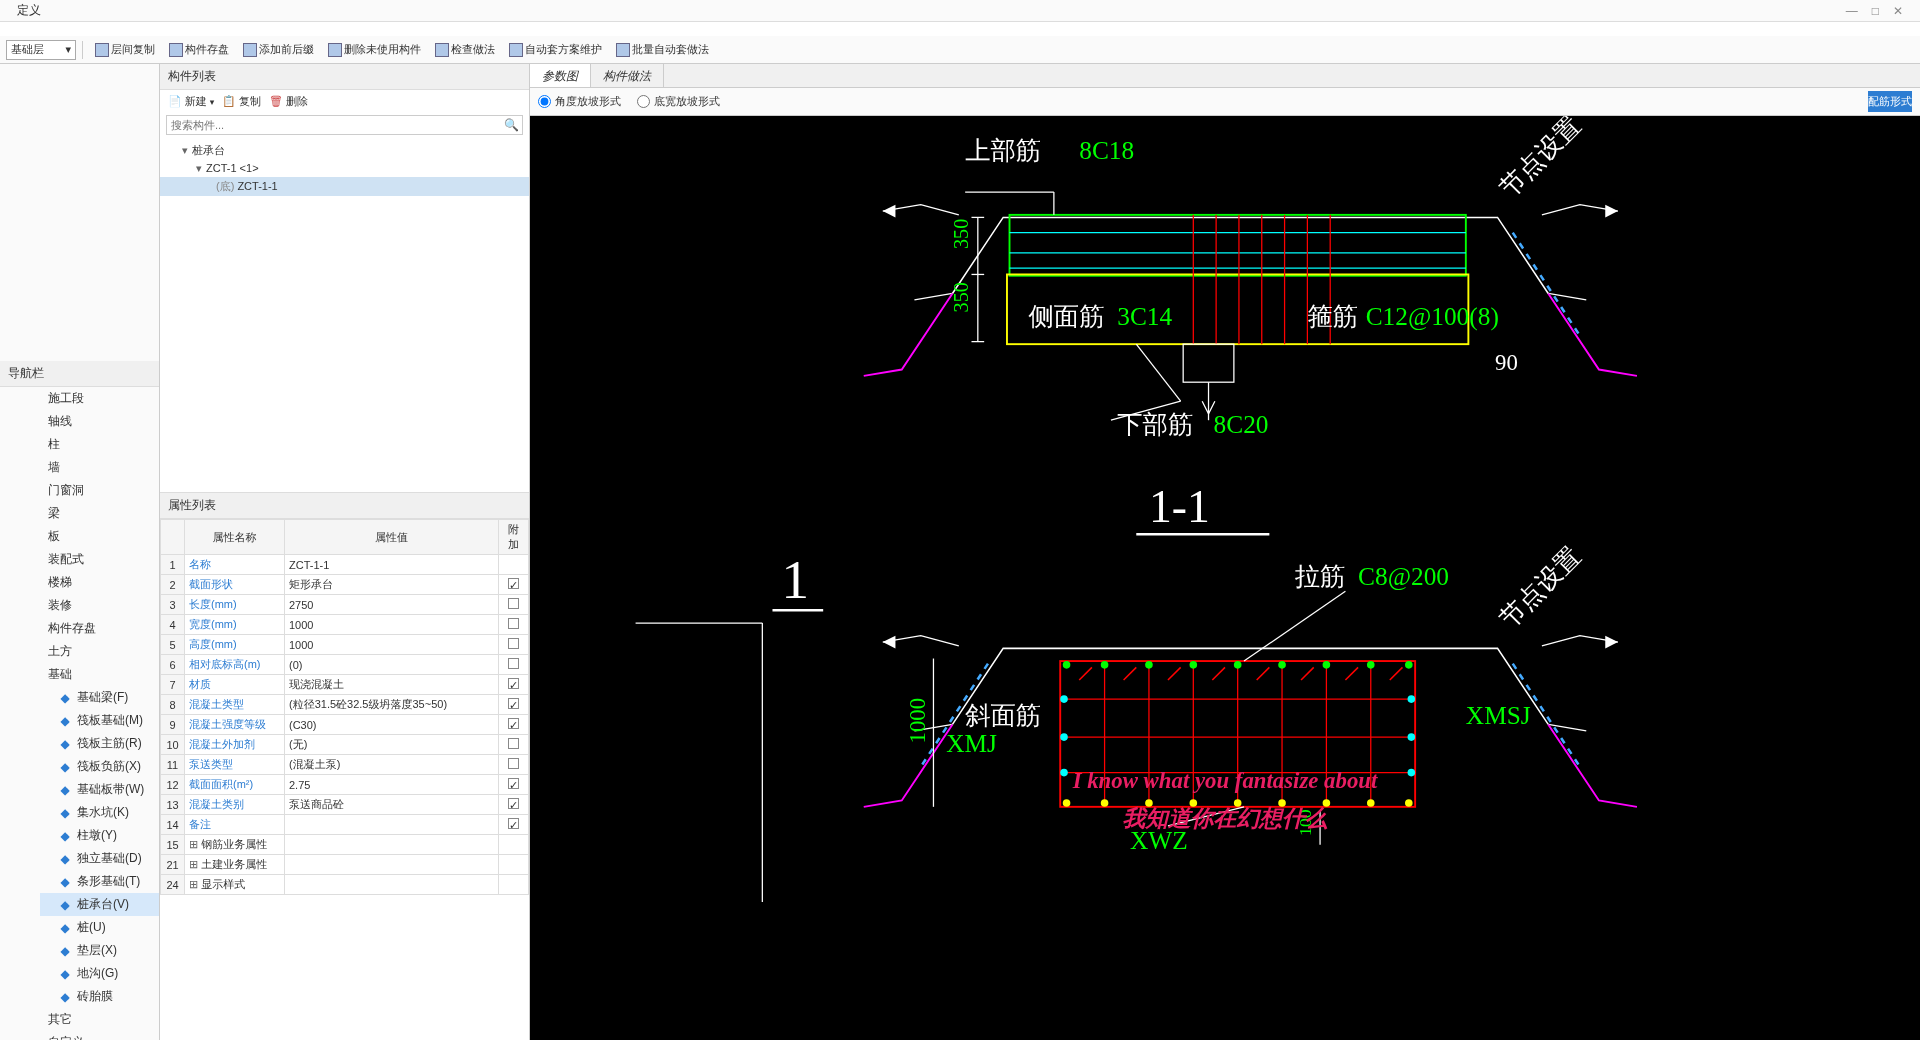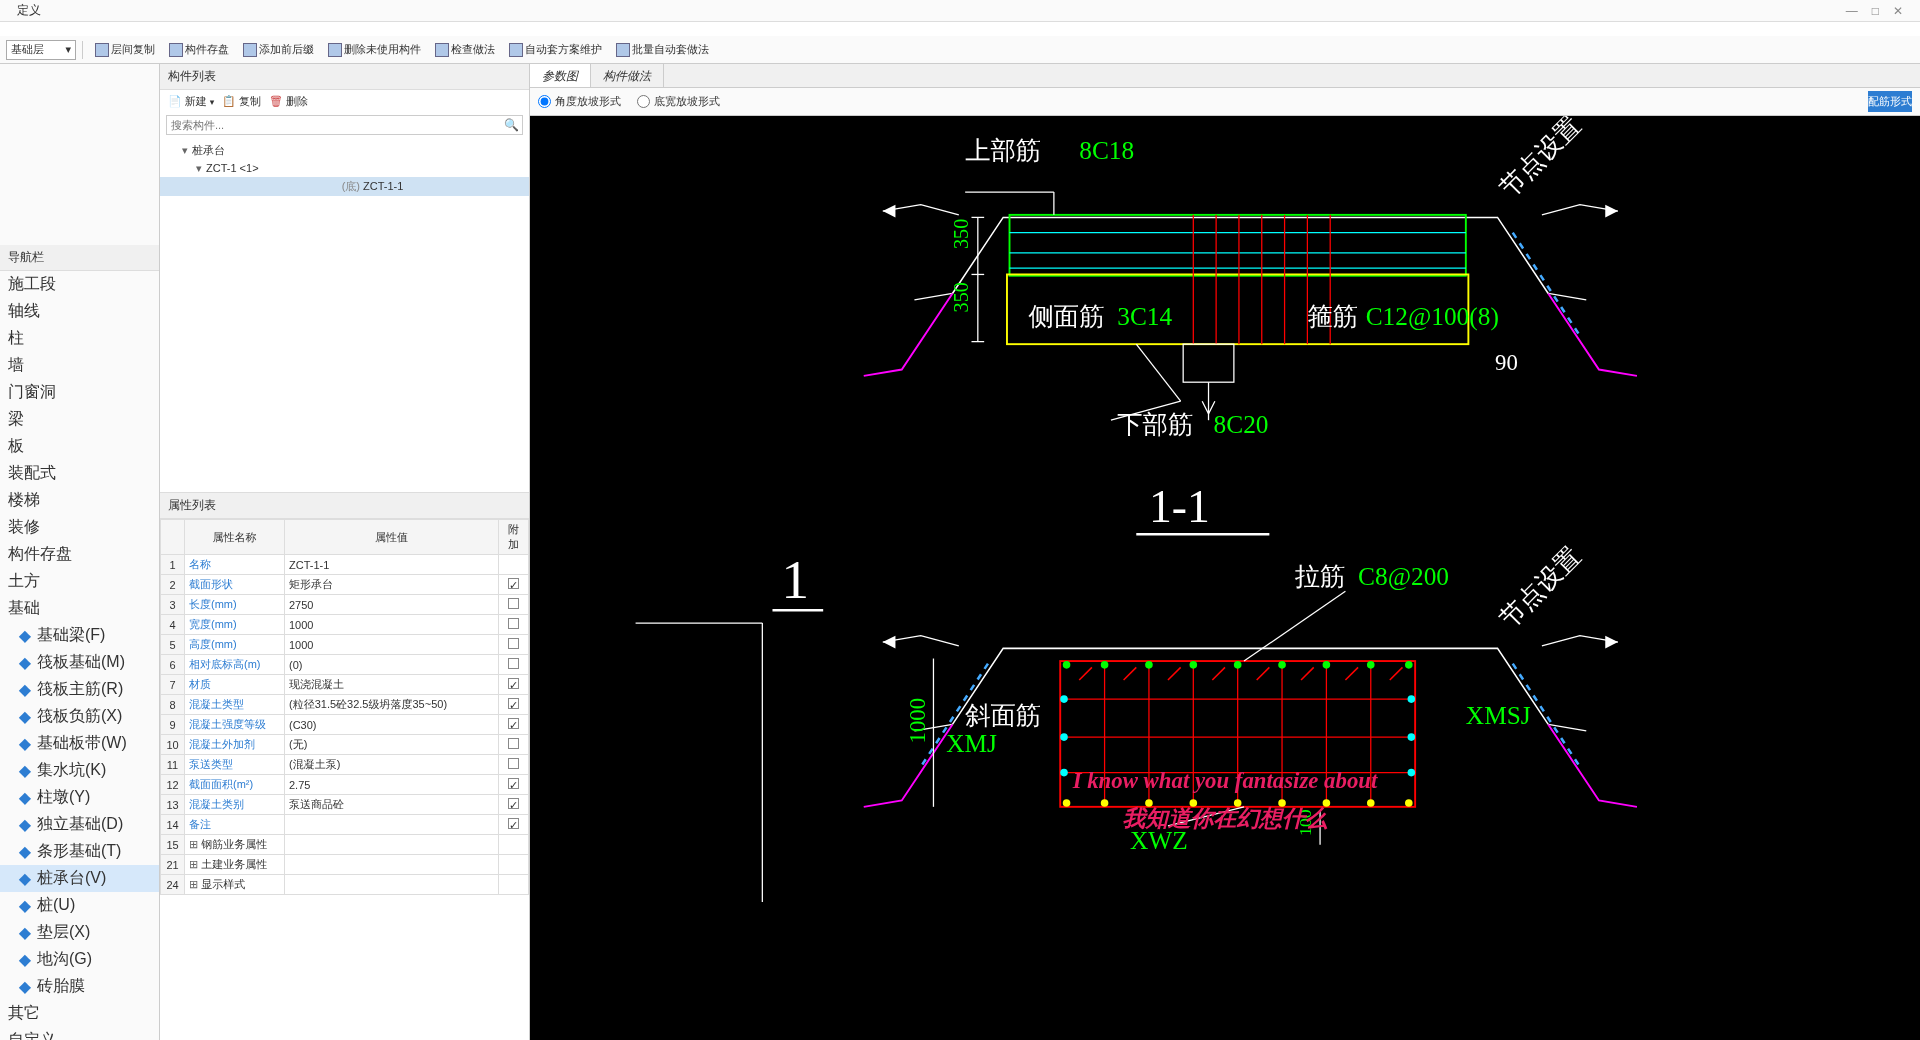--- a/index.html
+++ b/index.html
@@ -10,38 +10,38 @@
 .toolbar { height: 28px; display: flex; align-items: center; padding: 0 6px; background: #fafafa; border-bottom: 1px solid #ccc; gap: 4px; margin-top: 14px; }
 .toolbar .dropdown { width: 70px; height: 20px; border: 1px solid #aaa; background: #fff; display: flex; align-items: center; padding: 0 4px; font-size: 11px; }
 .toolbar .btn { display: flex; align-items: center; gap: 2px; padding: 2px 6px; font-size: 11px; color: #333; cursor: pointer; }
 .toolbar .btn .icn { width: 14px; height: 14px; display: inline-block; background: #b0c8e8; border: 1px solid #668; }
 .toolbar .sep { width: 1px; height: 18px; background: #ccc; margin: 0 2px; }
 
 .main { display: flex; height: calc(100vh - 50px); }
 
 .nav { width: 160px; border-right: 1px solid #ccc; background: #fafafa; display: flex; flex-direction: column; justify-content: flex-end; }
 .nav .header { padding: 4px 8px; font-size: 12px; background: #f0f0f0; border-bottom: 1px solid #ddd; }
-.nav .item { padding: 3px 8px; font-size: 16px; cursor: pointer; }
+.nav .item { padding: 3px 8px; font-size: 12px; cursor: pointer; margin-left: 40px; }
 .nav .sub { padding-left: 18px; display: flex; align-items: center; gap: 5px; }
 .nav .sub .micn { width: 14px; height: 14px; display: inline-flex; align-items: center; justify-content: center; color: #2d7dd2; }
 .nav .sub.sel { background: #d6e8fa; }
 
 .mid { width: 370px; border-right: 1px solid #ccc; display: flex; flex-direction: column; }
 .mid .header { padding: 4px 8px; background: #f0f0f0; border-bottom: 1px solid #ddd; }
 .mid .actions { display: flex; gap: 8px; padding: 4px 8px; align-items: center; font-size: 11px; }
 .mid .actions .abtn { display: flex; align-items: center; gap: 3px; cursor: pointer; }
 .mid .search { margin: 2px 6px; position: relative; }
 .mid .search input { width: 100%; height: 20px; border: 1px solid #ccc; padding: 0 20px 0 4px; font-size: 11px; }
 .mid .search .sicn { position: absolute; right: 4px; top: 3px; color: #888; }
 .mid .tree { flex: 0 0 auto; padding: 4px 0; height: 355px; overflow: auto; }
 .mid .tnode { padding: 2px 0 2px 16px; font-size: 11px; cursor: pointer; }
 .mid .tnode.l1 { padding-left: 22px; }
 .mid .tnode.l2 { padding-left: 36px; }
 .mid .tnode.l3 { padding-left: 56px; }
-.mid .tnode.sel { background: #cfe2f3; text-align: center; }
+.mid .tnode.sel { background: #cfe2f3; }
 .mid .tarrow { display: inline-block; width: 10px; color: #666; }
 
 .propheader { padding: 4px 8px; background: #f0f0f0; border-top: 1px solid #ddd; border-bottom: 1px solid #ddd; }
 .proptable { flex: 1; overflow: auto; }
 .proptable table { width: 100%; border-collapse: collapse; font-size: 11px; padding-left: 36px; }
 .proptable th, .proptable td { border: 1px solid #ddd; padding: 2px 4px; text-align: left; height: 18px; }
 .proptable th { background: #f5f5f5; font-weight: normal; text-align: center; }
 .proptable .rownum { width: 24px; text-align: center; background: #f5f5f5; }
 .proptable .pname { color: #2d7dd2; width: 100px; }
 .proptable .pname.black { color: #333; margin-left: 26px; }

